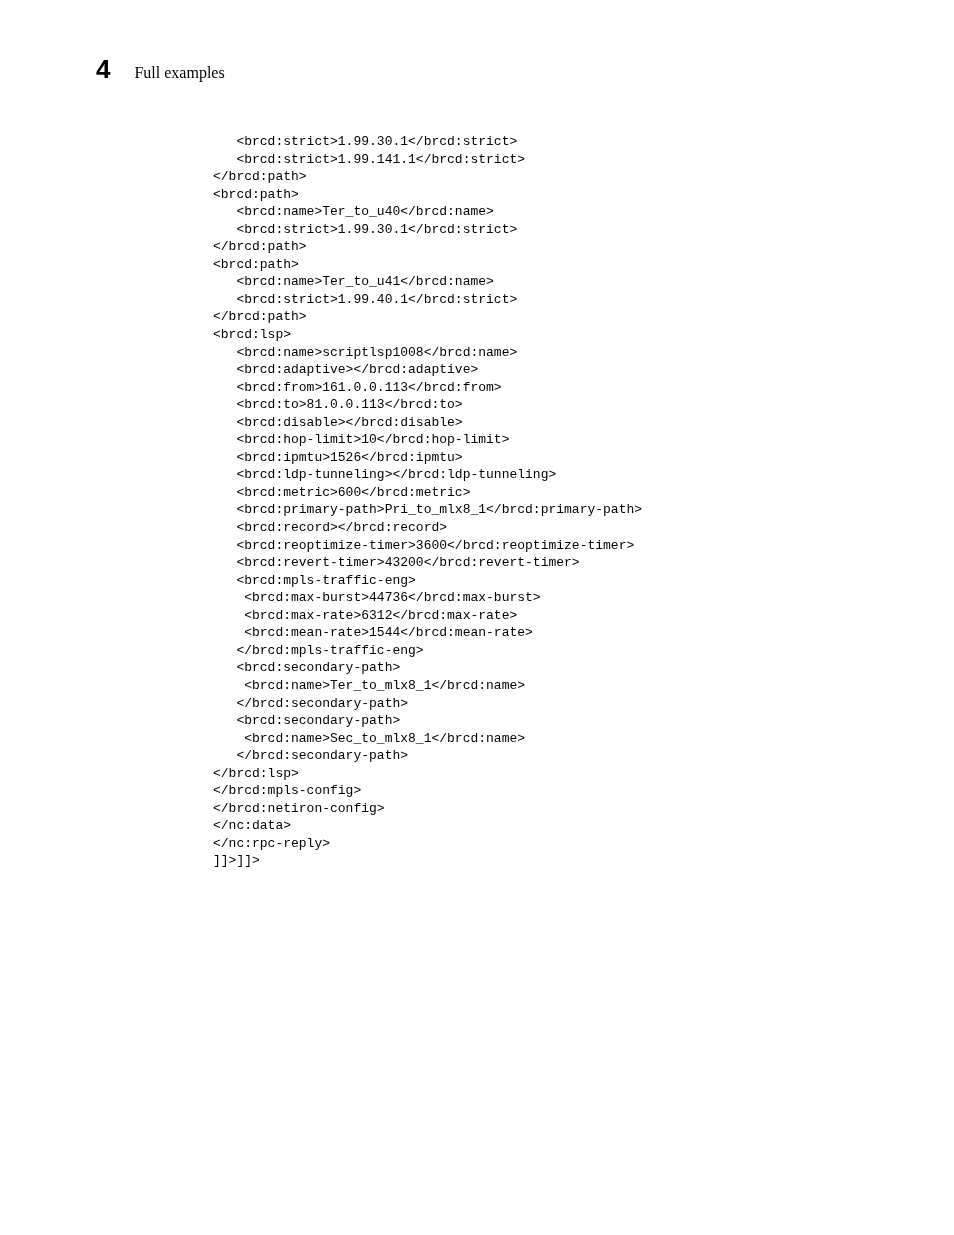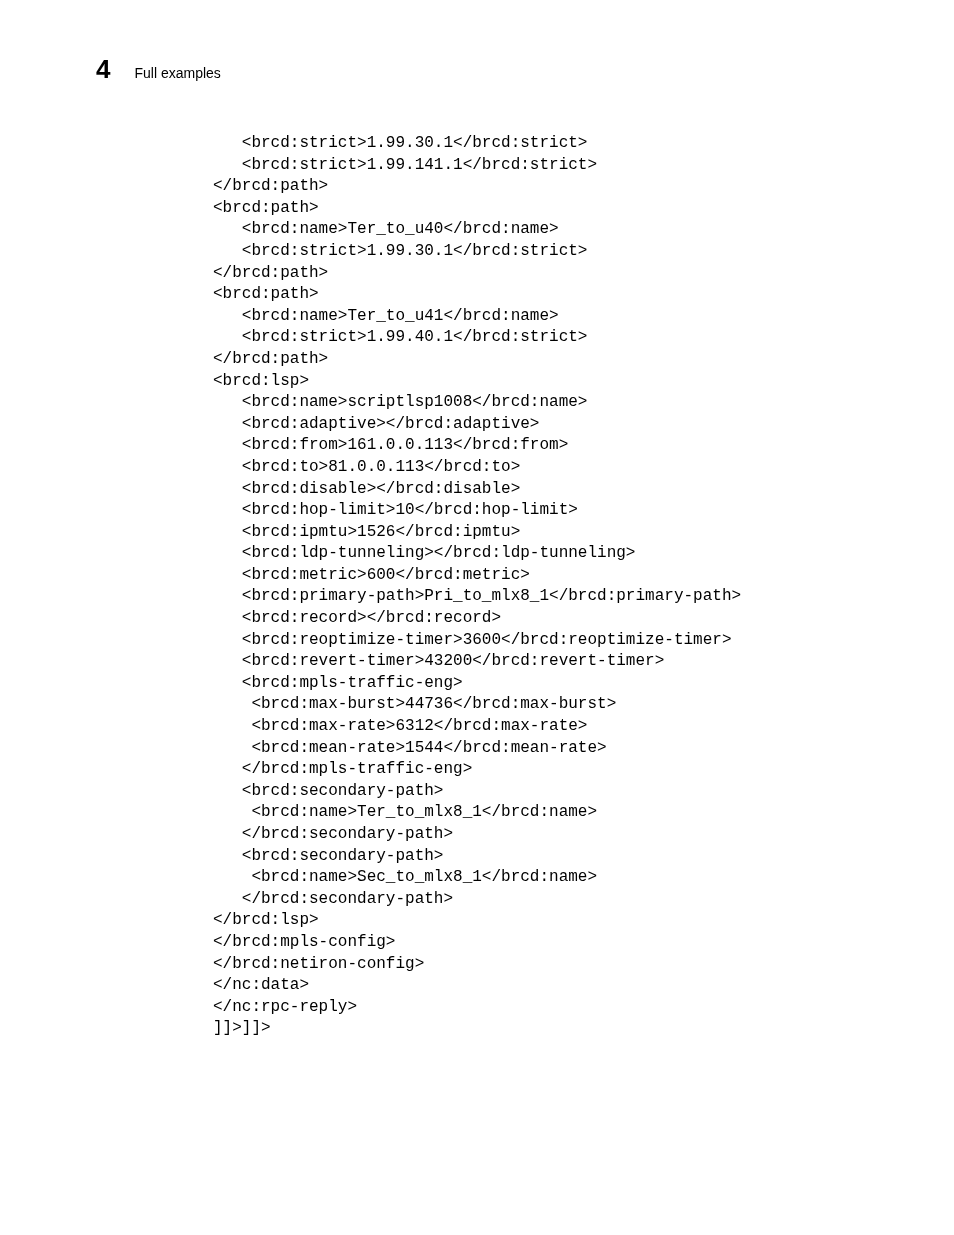--- a/index.html
+++ b/index.html
@@ -21,27 +21,27 @@
     margin-bottom: 48px;
   }
   .chapter-number {
     font-size: 26px;
     font-weight: 700;
     color: #000;
     margin-right: 24px;
     font-family: Arial, Helvetica, sans-serif;
   }
   .chapter-title {
-    font-size: 14px;
+    font-size: 16px;
     color: #000;
-    font-family: Liberation Sans, sans-serif;
+    font-family: Liberation Serif, serif;
   }
   .code-block {
     font-family: "Courier New", Courier, monospace;
-    font-size: 16px;
+    font-size: 13px;
     line-height: 1.35;
     color: #000;
     white-space: pre;
     padding-left: 213px;
   }
 </style>
 </head>
 <body>
 
 <div class="page">

